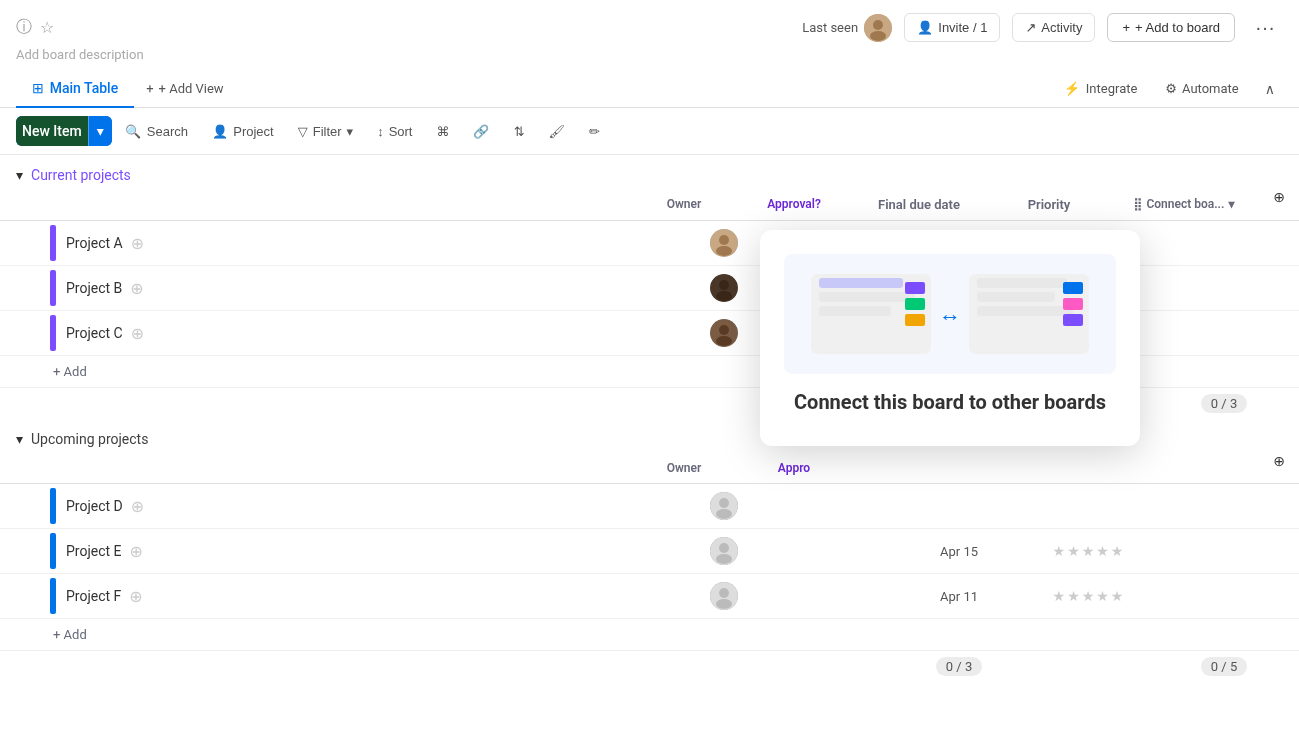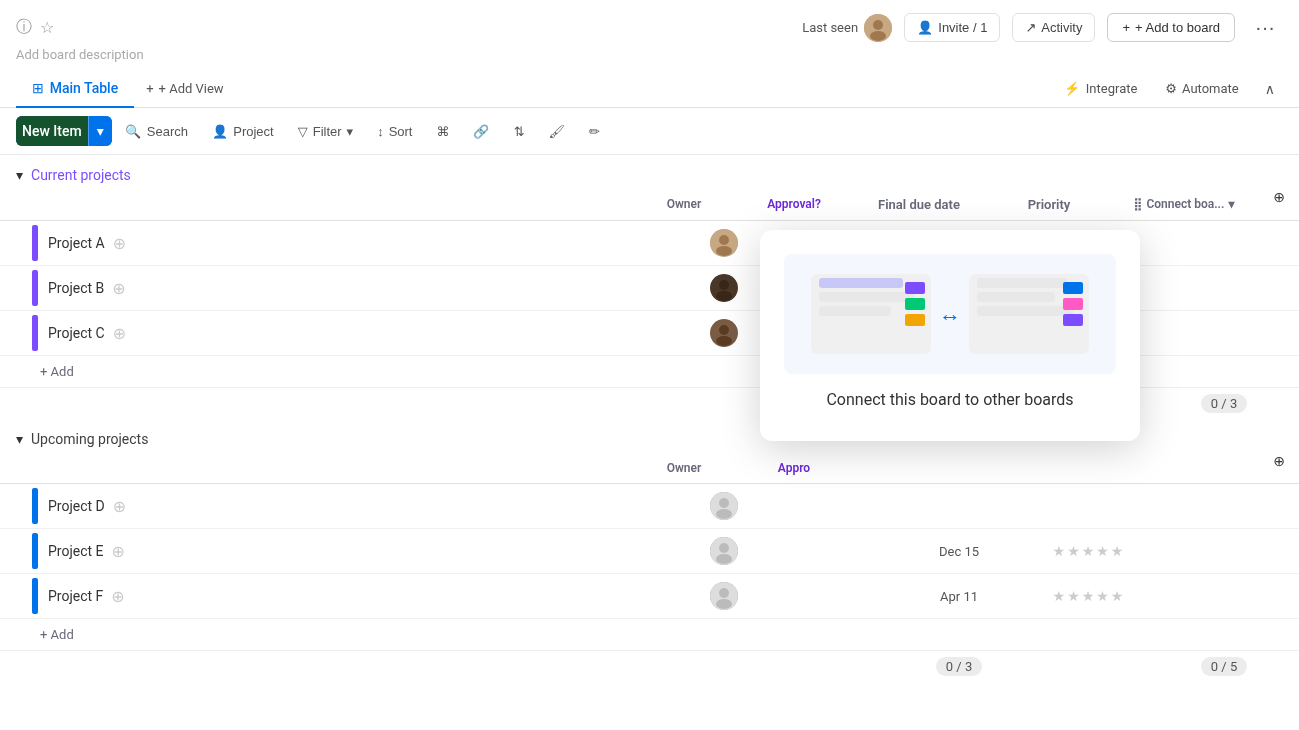--- a/index.html
+++ b/index.html
@@ -47,37 +47,37 @@
 
     .col-headers { display: flex; align-items: flex-start; background: #fff; border-bottom: 1px solid #e0e0e0; position: sticky; top: 0; z-index: 10; }
     .col-name { flex: 1; min-width: 200px; padding: 8px 16px 8px 40px; font-size: 12px; font-weight: 600; color: #676879; }
     .col-owner { width: 110px; padding: 8px; font-size: 12px; font-weight: 600; color: #676879; text-align: center; }
     .col-approval { width: 110px; padding: 8px; font-size: 12px; font-weight: 600; color: #6d28d9; text-align: center; }
     .col-due { width: 140px; padding: 8px; font-size: 13px; font-weight: 600; color: #676879; text-align: center; }
     .col-priority { width: 120px; padding: 8px; font-size: 13px; font-weight: 600; color: #676879; text-align: center; }
     .col-connect { width: 150px; padding: 8px 4px; font-size: 12px; font-weight: 600; color: #676879; display: flex; align-items: center; gap: 4px; justify-content: center; }
     .col-add { width: 40px; text-align: center; }
 
-    .table-row { display: flex; align-items: center; border-bottom: 1px solid #f0f0f0; }
+    .table-row { display: flex; align-items: center; border-bottom: 1px solid #f0f0f0; padding-left: 18px; }
     .row-color { width: 6px; height: 36px; border-radius: 2px; margin-left: 16px; flex-shrink: 0; }
     .row-name { flex: 1; padding: 8px 8px 8px 10px; font-size: 14px; color: #333; display: flex; align-items: center; gap: 8px; }
     .row-add-icon { color: #ccc; cursor: pointer; font-size: 16px; }
     .row-owner { width: 110px; padding: 8px; text-align: center; display: flex; justify-content: center; }
     .row-approval { width: 110px; padding: 8px; text-align: center; color: #00c875; font-size: 16px; }
     .row-due { width: 140px; padding: 8px; text-align: center; font-size: 13px; color: #555; }
     .row-priority { width: 120px; padding: 8px; text-align: center; }
     .row-connect { width: 150px; padding: 8px; text-align: center; }
-    .add-row { display: flex; align-items: center; gap: 8px; padding: 8px 16px 8px 40px; color: #676879; font-size: 13px; cursor: pointer; }
+    .add-row { display: flex; align-items: center; gap: 8px; padding: 8px 16px 8px 40px; color: #676879; font-size: 13px; cursor: pointer; margin-left: 13px; }
 
     .avatar-circle { width: 28px; height: 28px; border-radius: 50%; background: #aaa; display: flex; align-items: center; justify-content: center; overflow: hidden; }
 
     .stars { color: #ccc; font-size: 14px; letter-spacing: 2px; }
     .popup { position: absolute; top: 230px; left: 760px; width: 380px; background: #fff; border-radius: 12px; box-shadow: 0 8px 40px rgba(0,0,0,0.18); padding: 24px; z-index: 200; }
     .popup-image { width: 100%; height: 120px; background: #f5f7ff; border-radius: 8px; margin-bottom: 16px; display: flex; align-items: center; justify-content: center; overflow: hidden; }
-    .popup-title { font-size: 16px; font-weight: 400; text-align: center; margin-bottom: 8px; }
+    .popup-title { font-size: 20px; font-weight: 700; text-align: center; margin-bottom: 8px; }
     .popup-desc { font-size: 13px; color: #666; text-align: center; line-height: 1.5; margin-bottom: 4px; }
     .popup-learn { font-size: 13px; color: #666; text-align: center; margin-bottom: 20px; }
     .select-boards-btn { display: block; width: 100%; padding: 12px; background: #0073ea; color: #fff; border: none; border-radius: 6px; font-size: 15px; font-weight: 600; cursor: pointer; text-align: center; }
 
     
     .board-illustration { display: flex; align-items: center; gap: 8px; padding: 12px; }
     .board-mini { width: 120px; height: 80px; background: #f0f0f0; border-radius: 6px; overflow: hidden; position: relative; }
     .board-mini-row { height: 10px; margin: 4px 8px; border-radius: 3px; }
     .connect-arrow { font-size: 22px; color: #0073ea; }
 
@@ -343,21 +343,21 @@
       <div class="row-owner">
         <div class="avatar-circle">
           <svg width="28" height="28" viewBox="0 0 28 28">
               <circle cx="14" cy="14" r="14" fill="#ddd"></circle>
               <circle cx="14" cy="11" r="5" fill="#bbb"></circle>
               <ellipse cx="14" cy="22" rx="8" ry="5" fill="#bbb"></ellipse>
             </svg>
         </div>
       </div>
       <div class="row-approval"></div>
-      <div class="row-due">Dec 15</div>
+      <div class="row-due">Apr 15</div>
       <div class="row-priority"><span class="stars">★★★★★</span></div>
       <div class="row-connect"></div>
     </div>
 
     <div class="table-row">
       <div style="width:16px;"></div>
       <div class="row-color row-blue-bar"></div>
       <div class="row-name">
         <span>Project F</span>
         <span class="row-add-icon">⊕</span>

